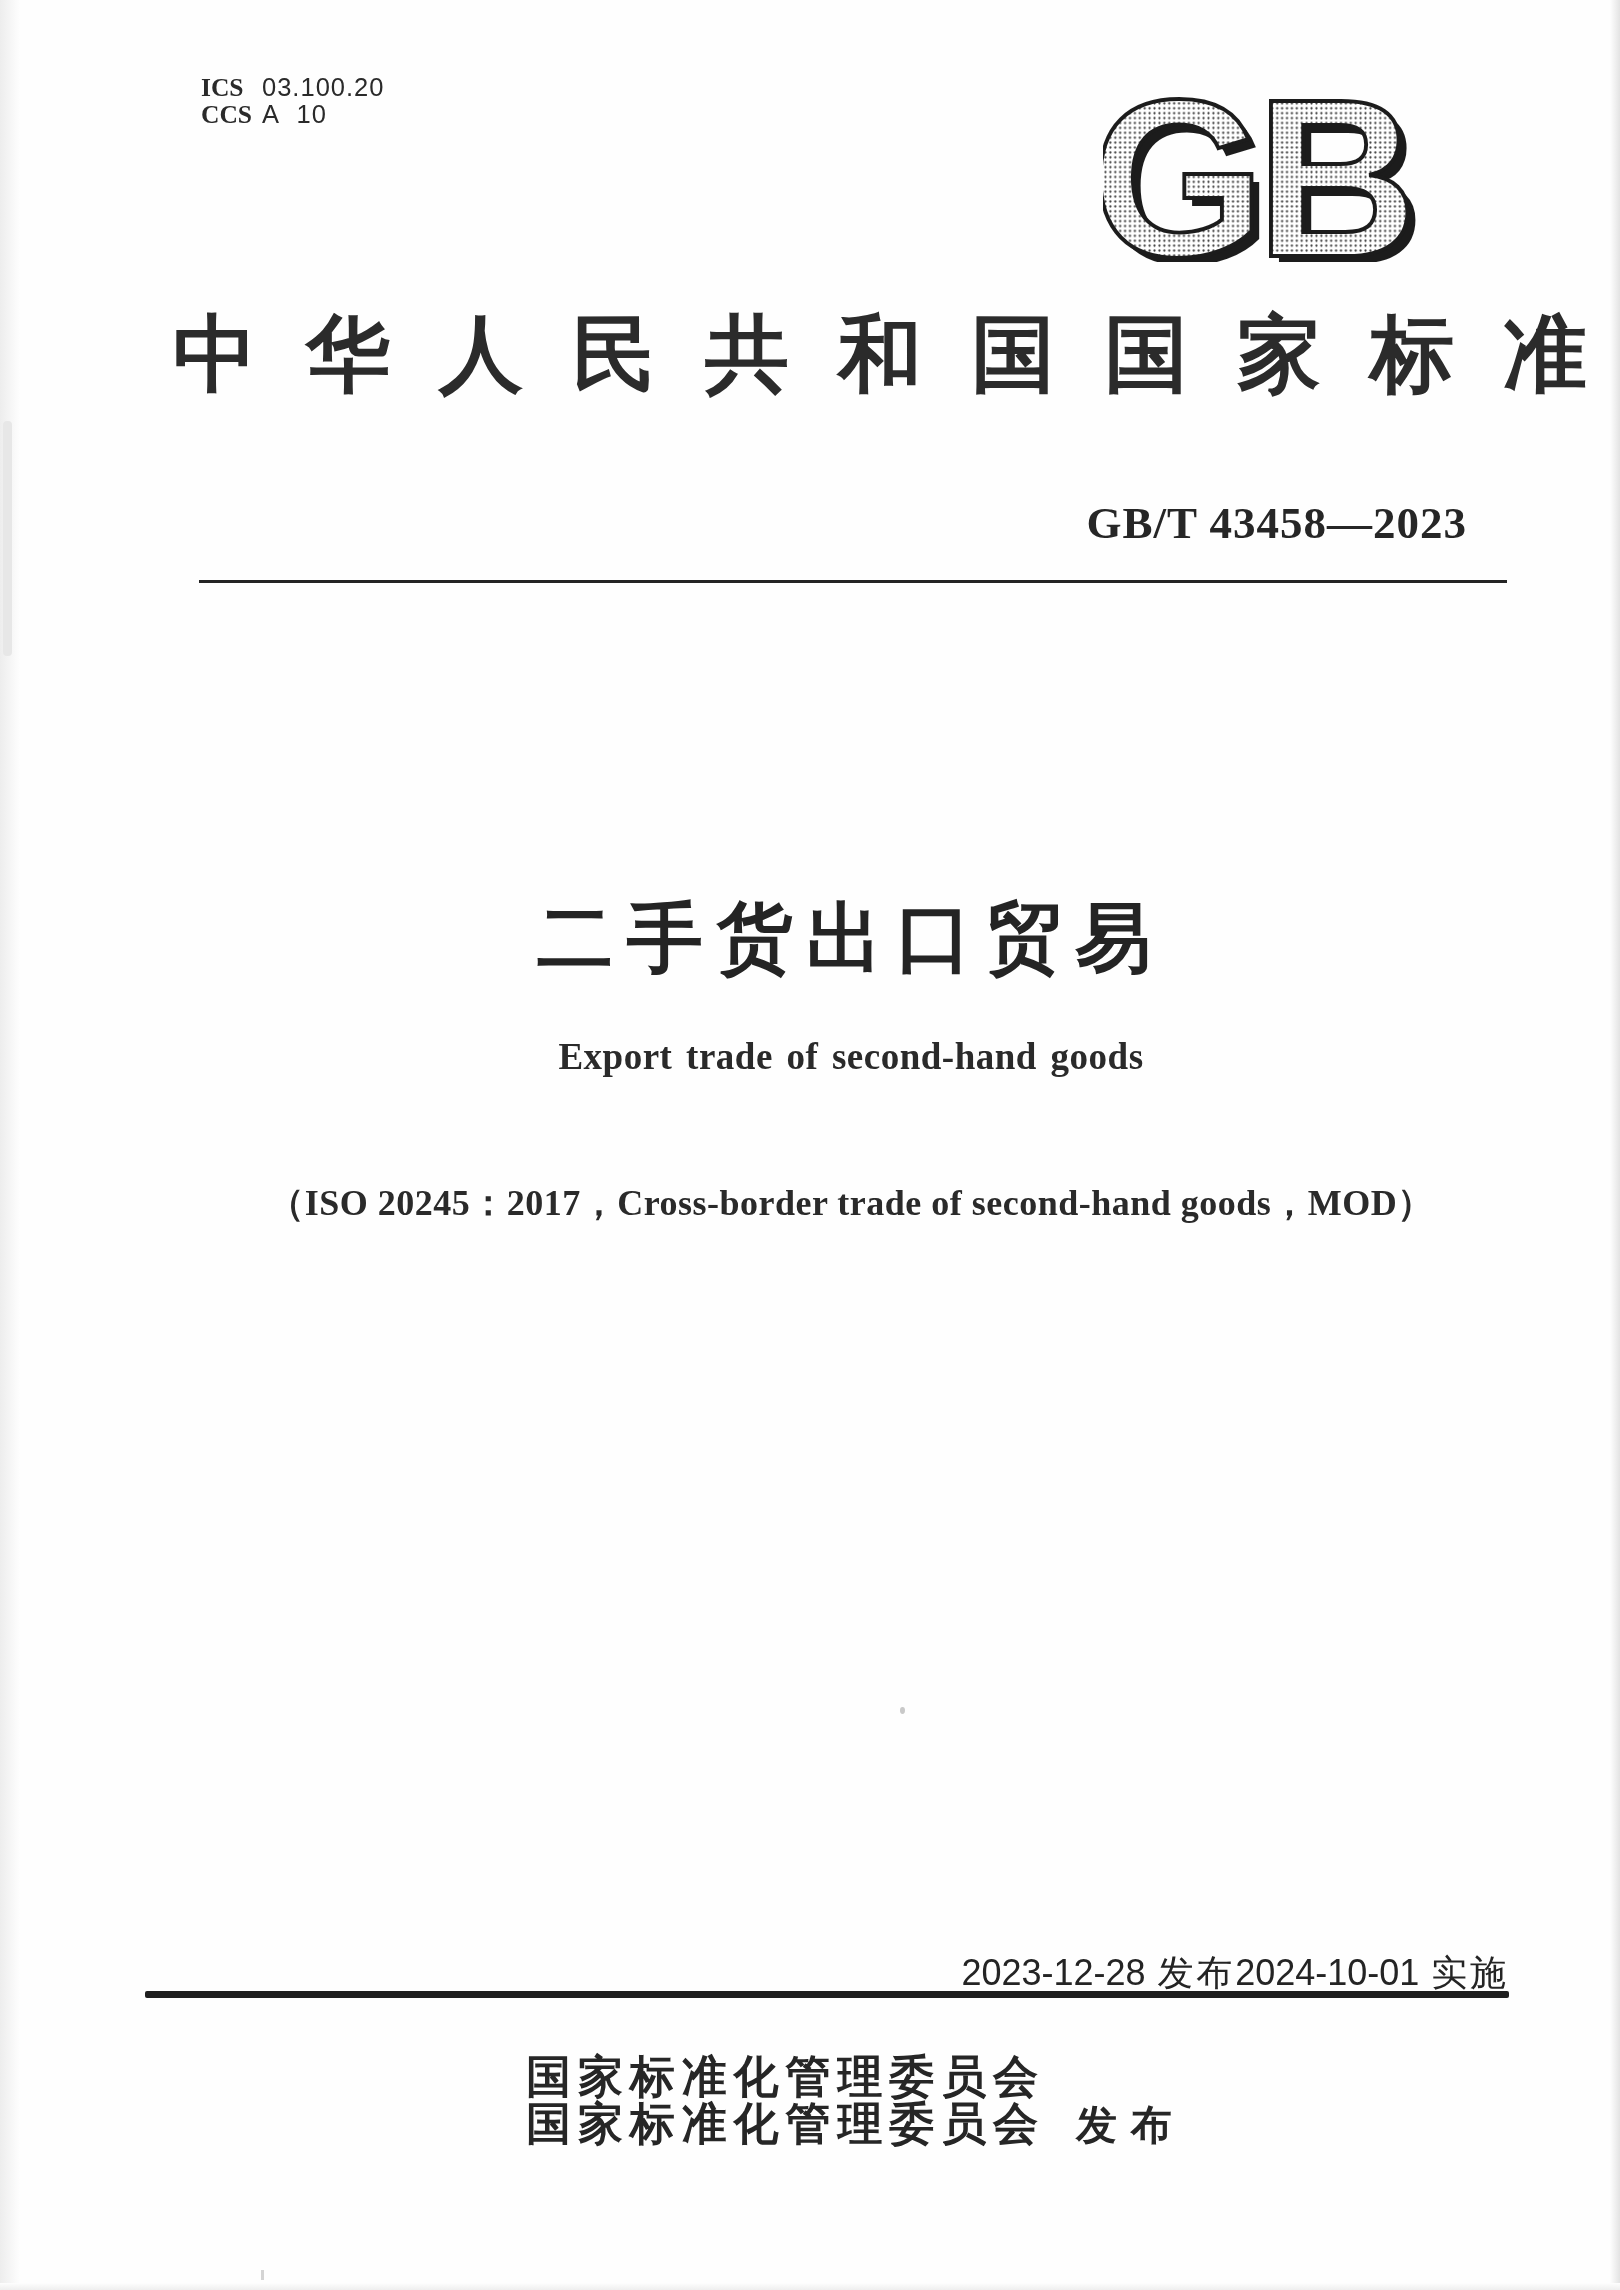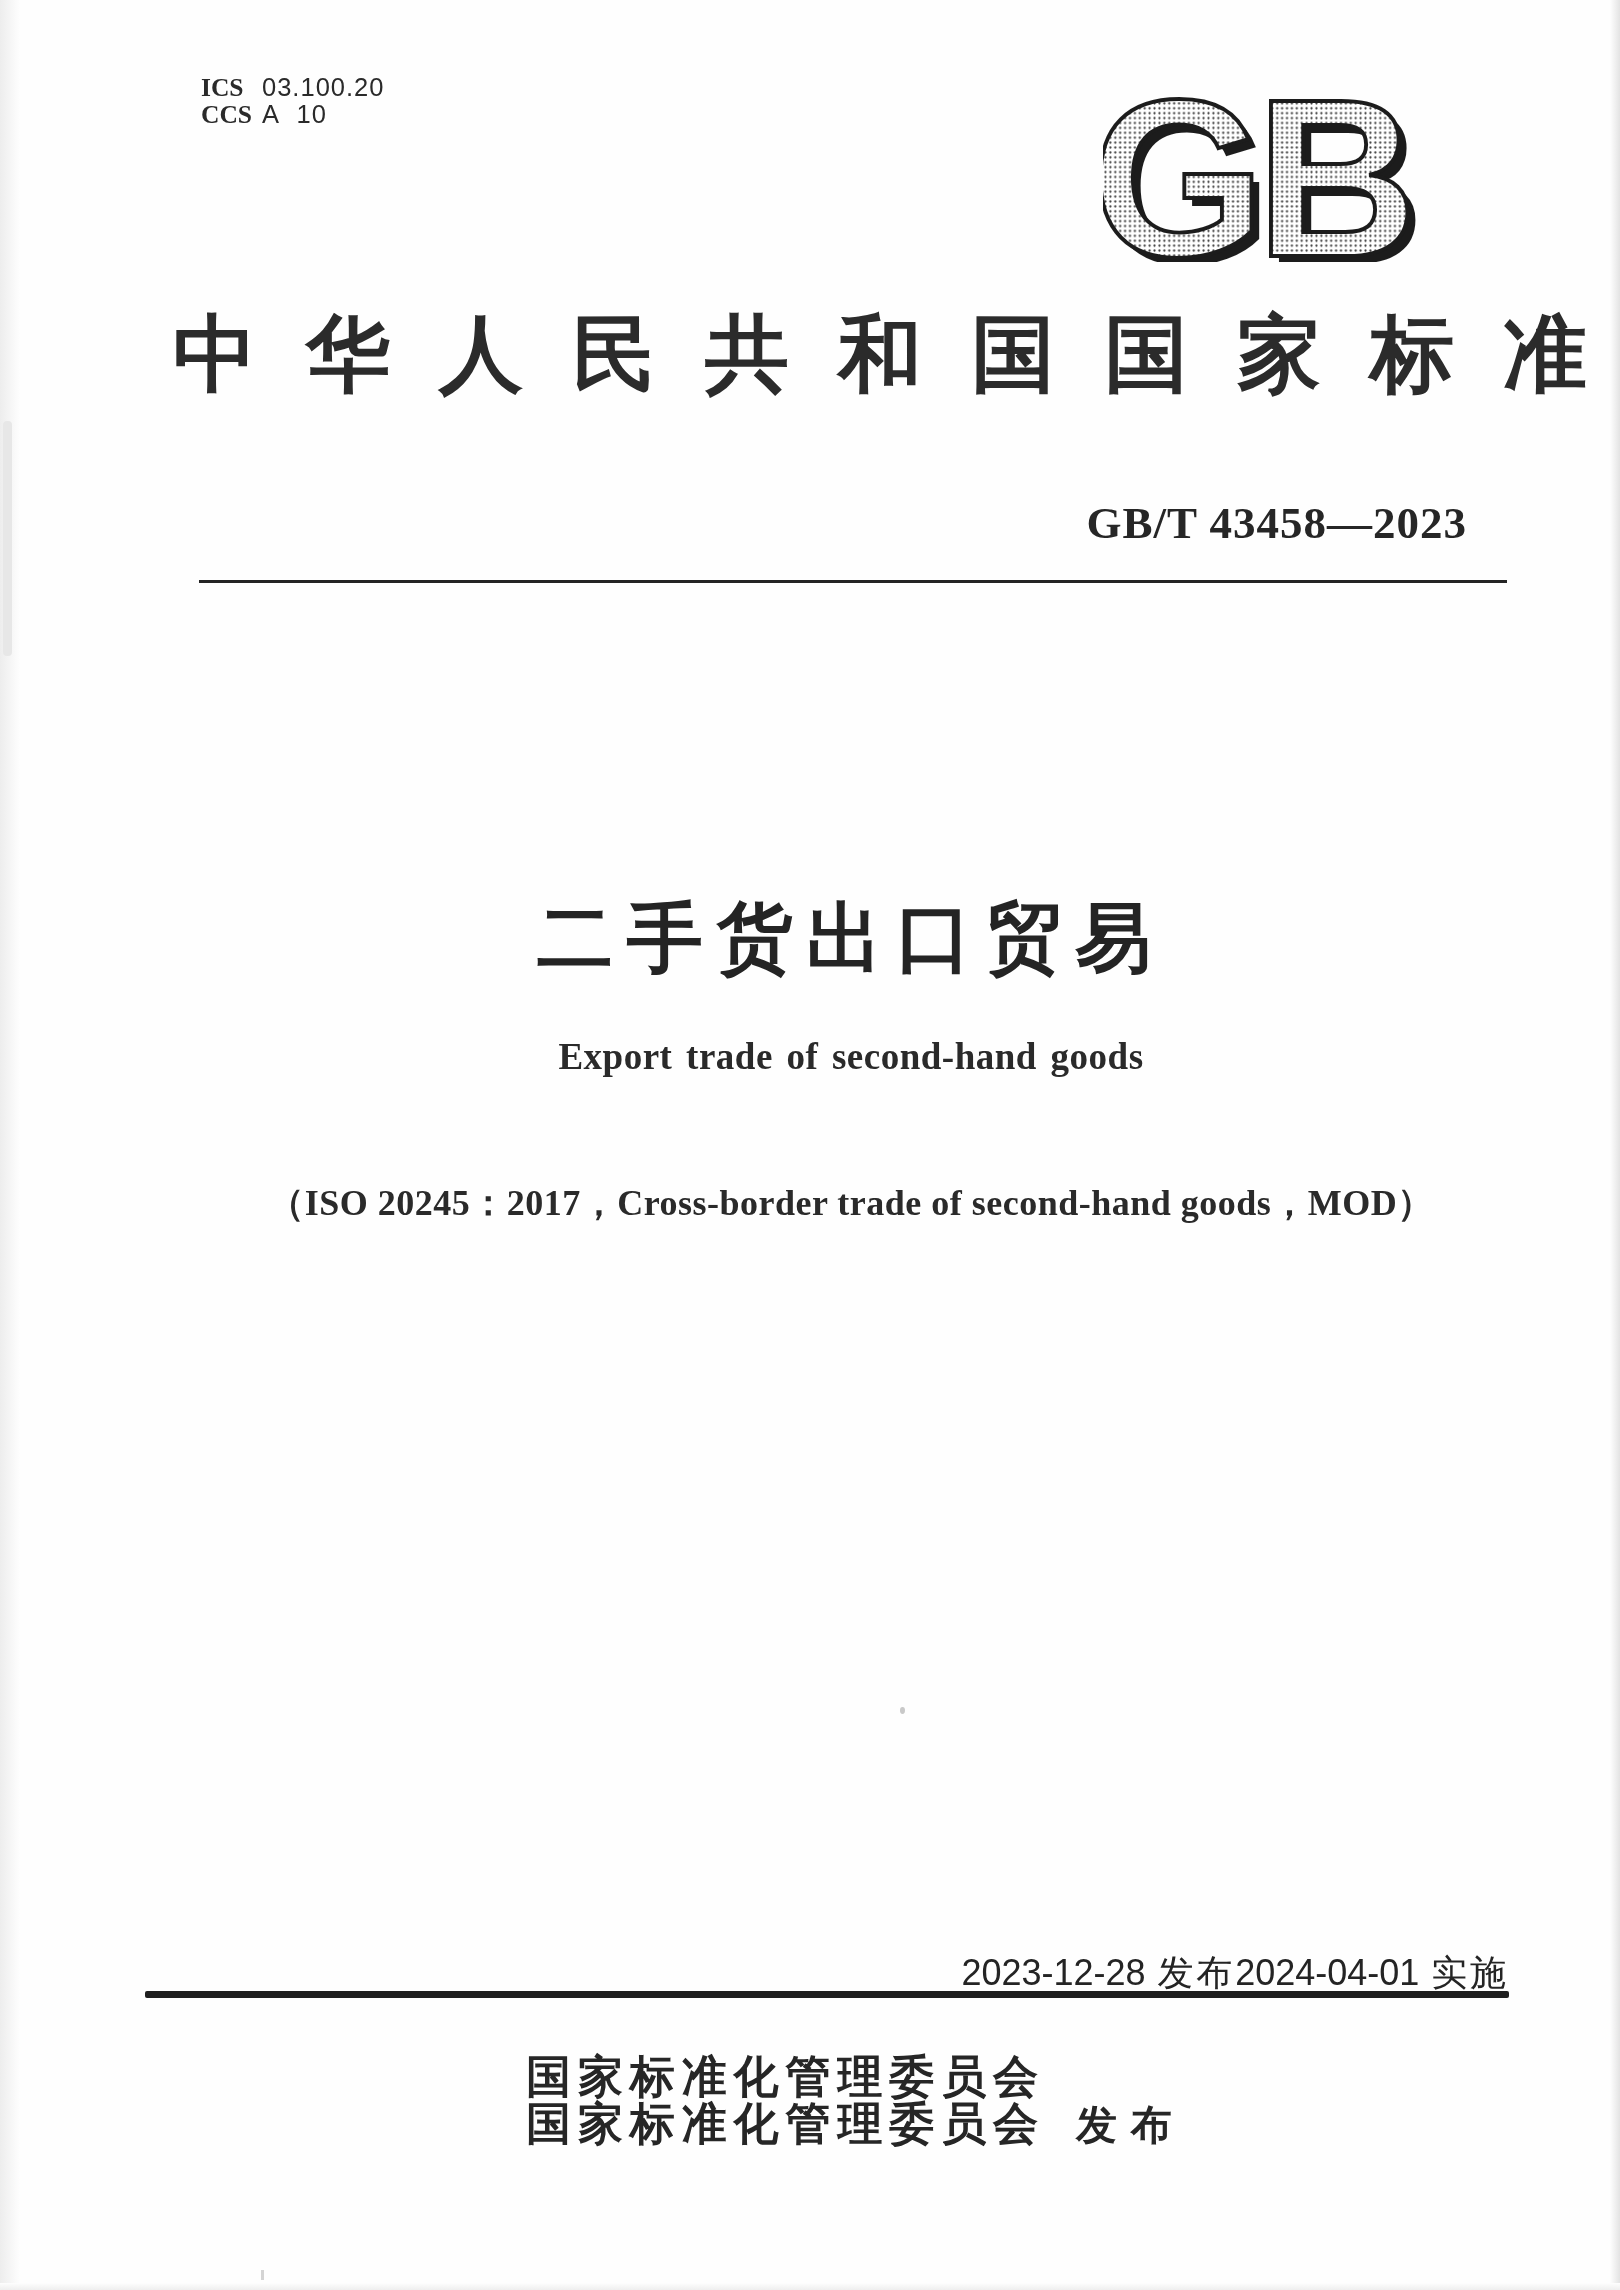--- a/index.html
+++ b/index.html
@@ -131,21 +131,21 @@
 
   <div class="centered title-cn">二手货出口贸易</div>
   <div class="centered title-en">Export trade of second-hand goods</div>
   <div class="centered title-iso">（ISO 20245：2017，Cross-border trade of second-hand goods，MOD）</div>
 
   <div class="date-row">
     <div>
       <span>2023-12-28</span><span class="cjk">发布</span>
     </div>
     <div>
-      <span>2024-04-01</span><span class="cjk">实施</span>
+      <span>2024-10-01</span><span class="cjk">实施</span>
     </div>
   </div>
 
   <div class="rule-thick"></div>
 
   <div class="issuer-block">
     <div>国家标准化管理委员会</div>
     <div>国家标准化管理委员会</div>
   </div>
   <div class="publish-label">发布</div>

